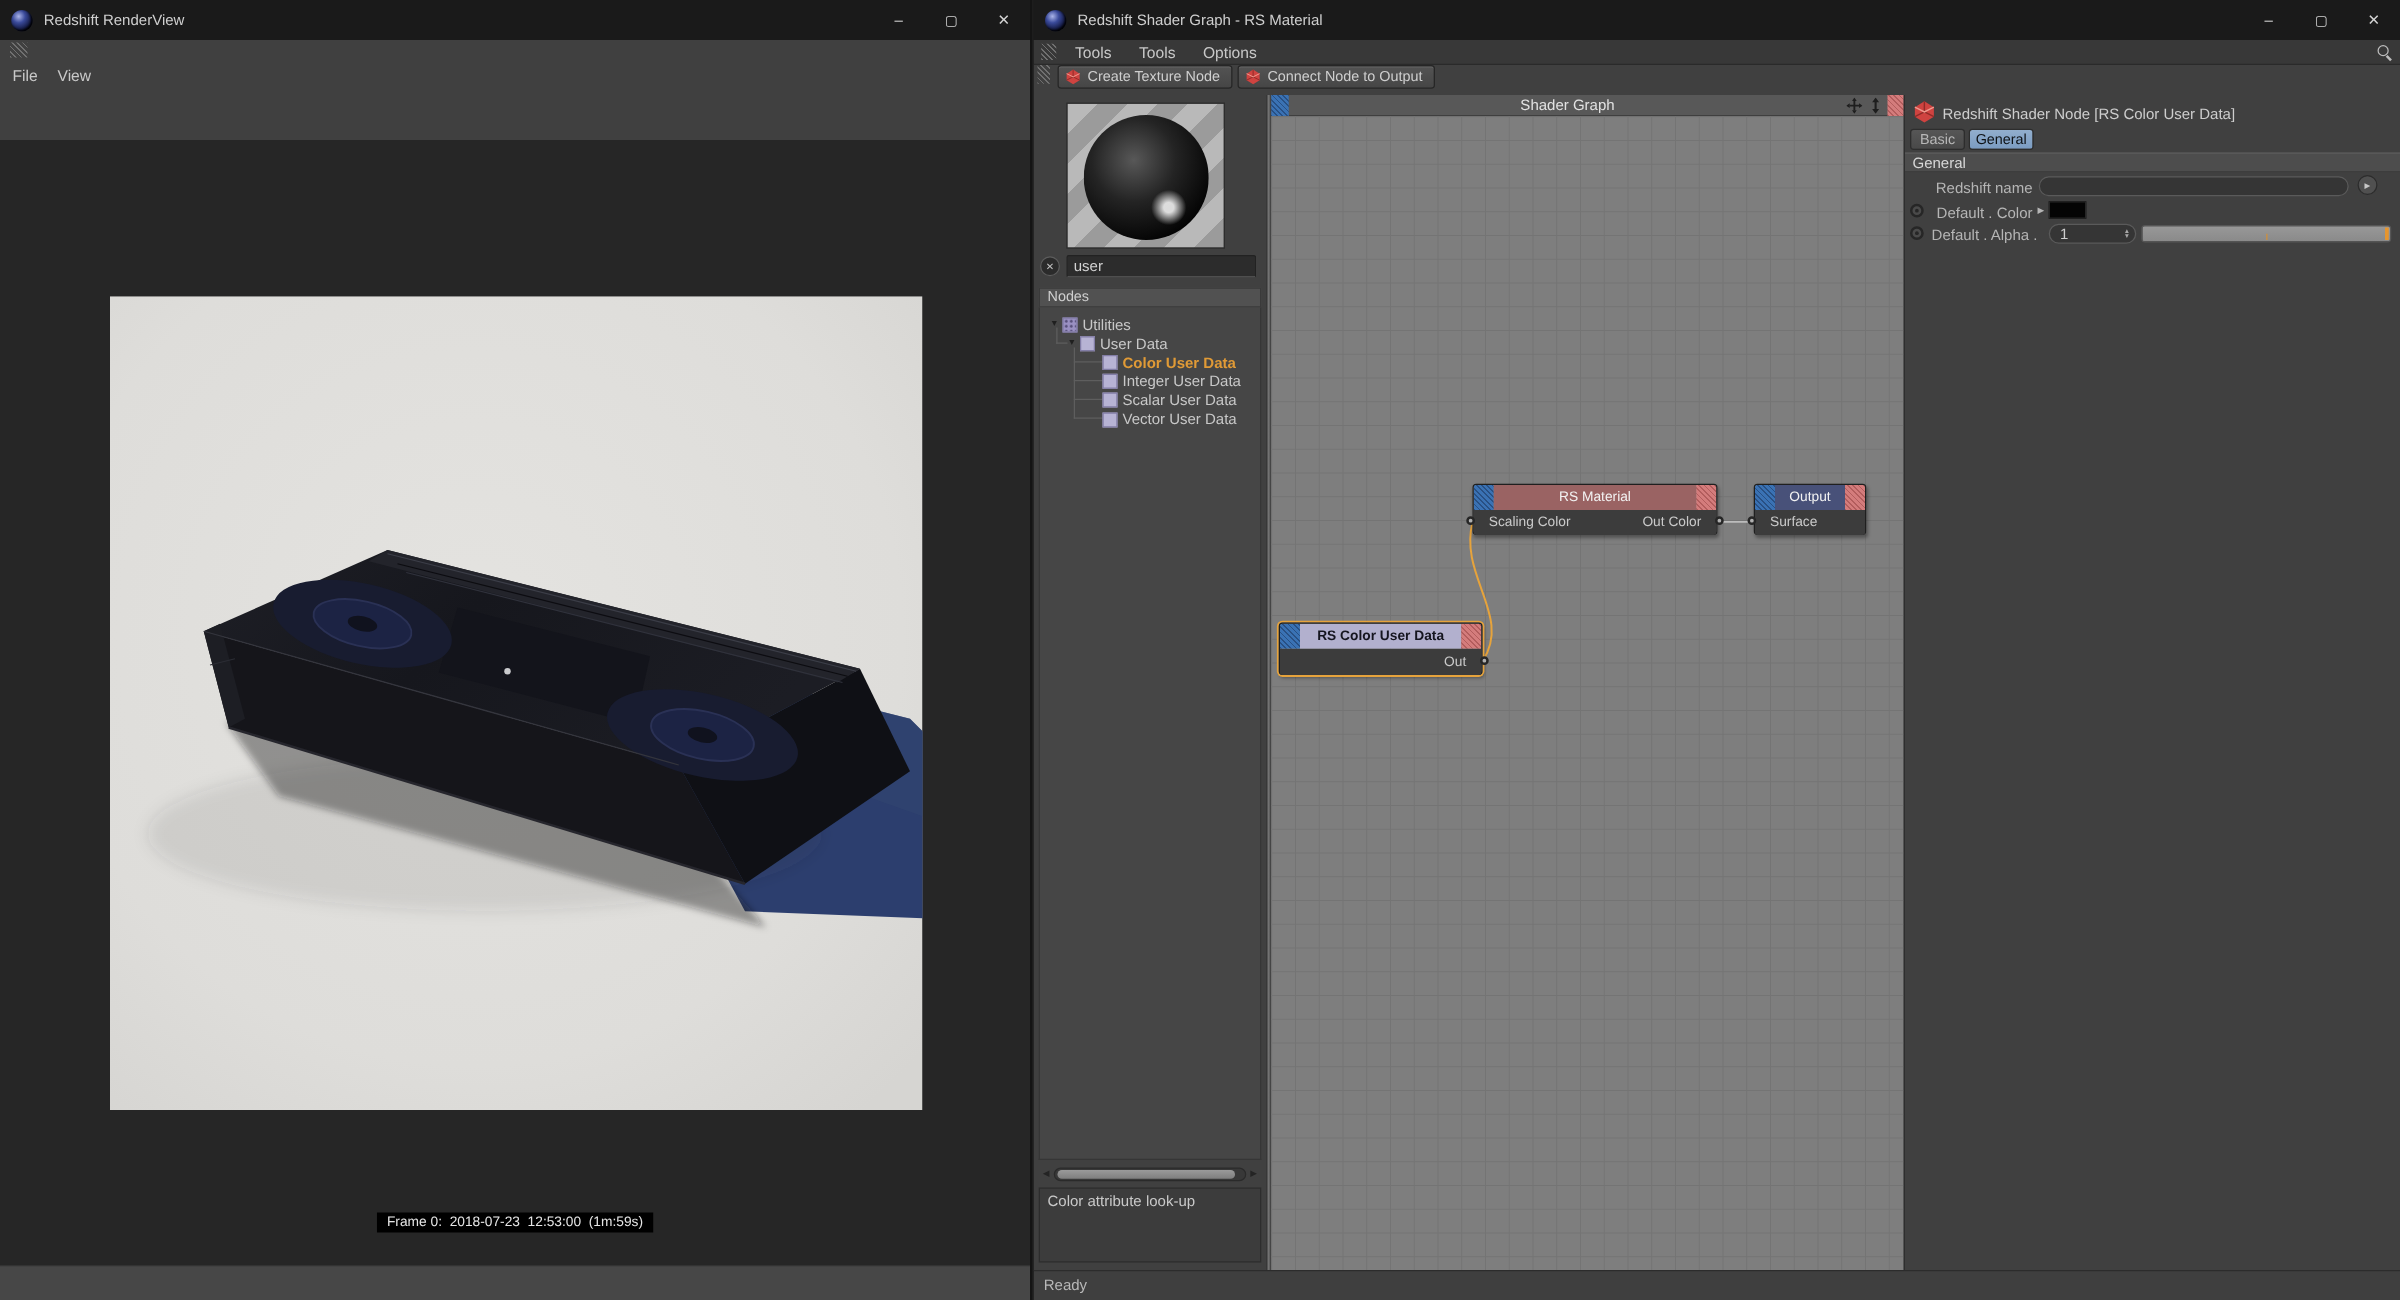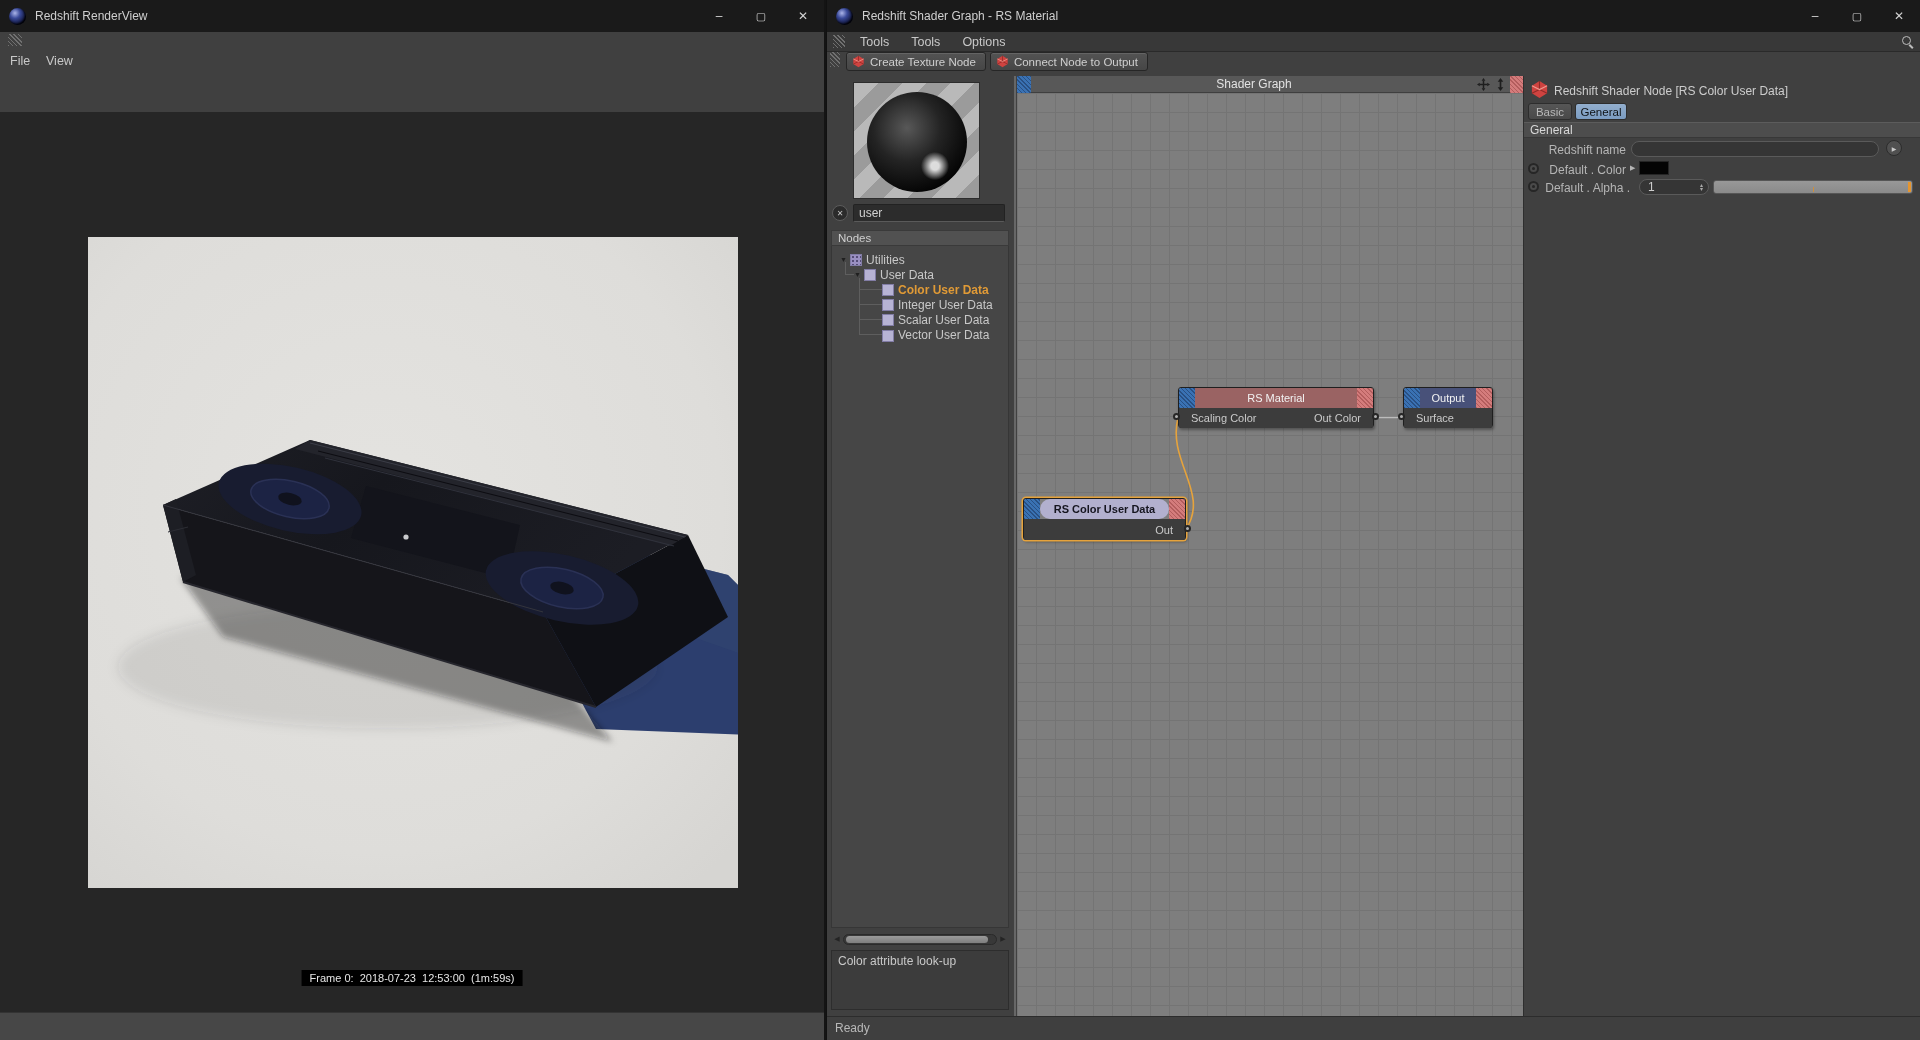--- a/index.html
+++ b/index.html
@@ -442,21 +442,21 @@
           </div>
           <div class="nbody" style="justify-content:flex-start;">
             <span>Surface</span>
           </div>
           <div class="port" style="left:-6px;top:25px;"></div>
         </div>
 
         <div class="gnode selected" style="left:6px;top:405px;width:163px;height:42px;">
           <div class="nhdr">
             <div class="nsq bluesq"></div>
-            <div class="ntitle" style="background:#b2b0ce;color:#15151f;font-weight:bold;border-radius:10px;">RS Color User Data</div>
+            <div class="ntitle" style="background:#b2b0ce;color:#15151f;font-weight:bold;">RS Color User Data</div>
             <div class="nsq redsq"></div>
           </div>
           <div class="nbody" style="justify-content:flex-end;height:21px;">
             <span>Out</span>
           </div>
           <div class="port" style="right:-6px;top:26px;"></div>
         </div>
       </div>
     </div>
 

